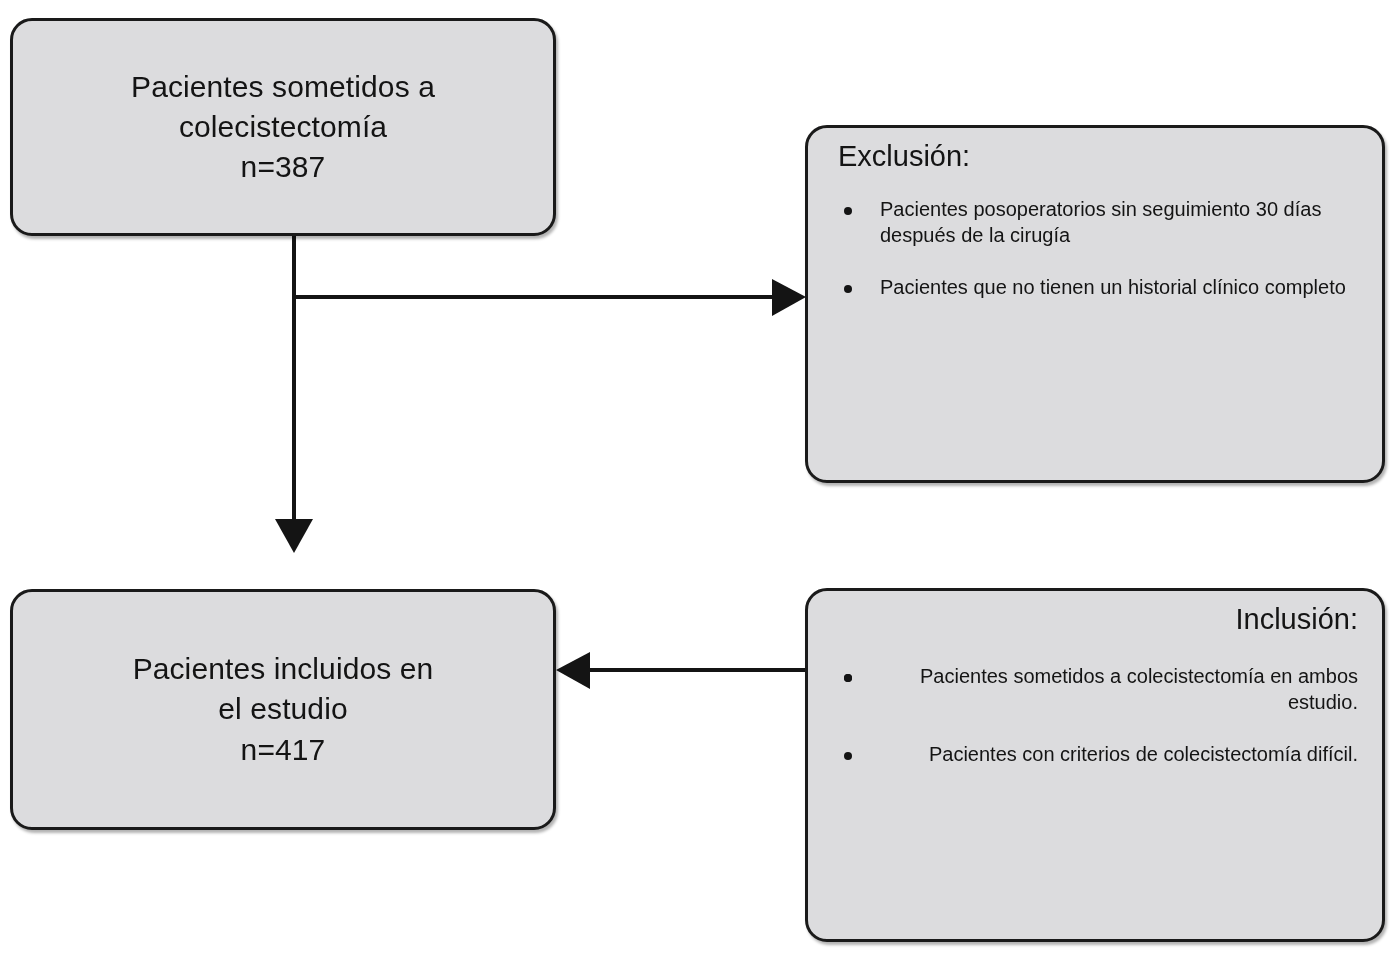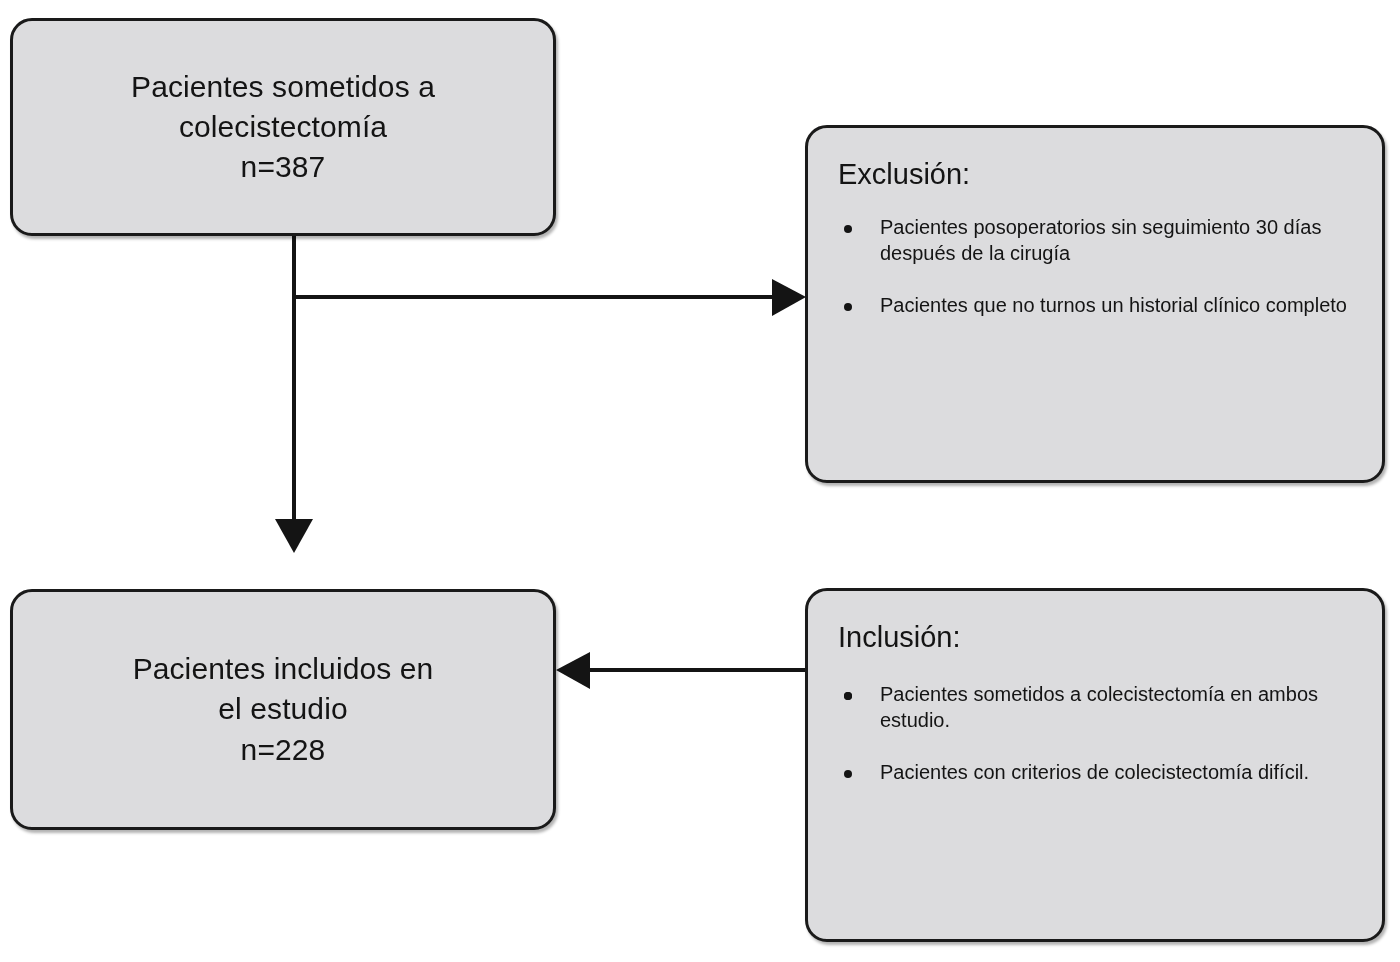--- a/index.html
+++ b/index.html
@@ -33,21 +33,21 @@
     text-align: center;
   }
   .node-line {
     color: #141414;
     font-size: 30px;
     line-height: 1.34;
     letter-spacing: 0.1px;
     white-space: nowrap;
   }
   .criteria-box {
-    padding: 28px 24px 20px 30px;
+    padding: 10px 24px 20px 30px;
   }
   .criteria-heading {
     color: #141414;
     font-size: 29px;
     line-height: 1.25;
     margin: 0 0 22px 0;
   }
   .criteria-list {
     list-style: none;
     margin: 0;
@@ -78,21 +78,21 @@
     left: 0;
     top: 0;
     width: 1400px;
     height: 962px;
     pointer-events: none;
   }
   
   #box-enrolled      { left: 10px;  top: 18px;  width: 546px; height: 218px; }
   #box-exclusion     { left: 805px; top: 125px; width: 580px; height: 358px; }
   #box-included      { left: 10px;  top: 553px; width: 546px; height: 241px; margin-top: 36px; }
-  #box-inclusion     { left: 805px; top: 588px; width: 580px; height: 354px; }
+  #box-inclusion     { left: 805px; top: 588px; width: 580px; height: 354px; text-align: right; }
 </style>
 </head>
 <body>
 
 <div id="flowchart-canvas">
 
   <svg id="connector-layer" viewBox="0 0 1400 962" width="1400" height="962" xmlns="http://www.w3.org/2000/svg">
 
     <g>
       <line x1="294" y1="236" x2="294" y2="532" stroke="#141414" stroke-width="4"></line>
@@ -118,29 +118,29 @@
 
   <div class="node-box criteria-box" id="box-exclusion">
     <p class="criteria-heading">Exclusión:</p>
     <ul class="criteria-list">
       <li class="criteria-item">
         <span class="criteria-bullet"></span>
         <span>Pacientes posoperatorios sin seguimiento 30 días después de la cirugía</span>
       </li>
       <li class="criteria-item">
         <span class="criteria-bullet"></span>
-        <span>Pacientes que no turnos un historial clínico completo</span>
+        <span>Pacientes que no tienen un historial clínico completo</span>
       </li>
     </ul>
   </div>
 
   <div class="node-box node-centered" id="box-included">
     <div class="node-line">Pacientes incluidos en</div>
     <div class="node-line">el estudio</div>
-    <div class="node-line">n=228</div>
+    <div class="node-line">n=417</div>
   </div>
 
   <div class="node-box criteria-box" id="box-inclusion">
     <p class="criteria-heading">Inclusión:</p>
     <ul class="criteria-list">
       <li class="criteria-item">
         <span class="criteria-bullet"></span>
       </li>
       <li class="criteria-item">
         <span class="criteria-bullet"></span>

